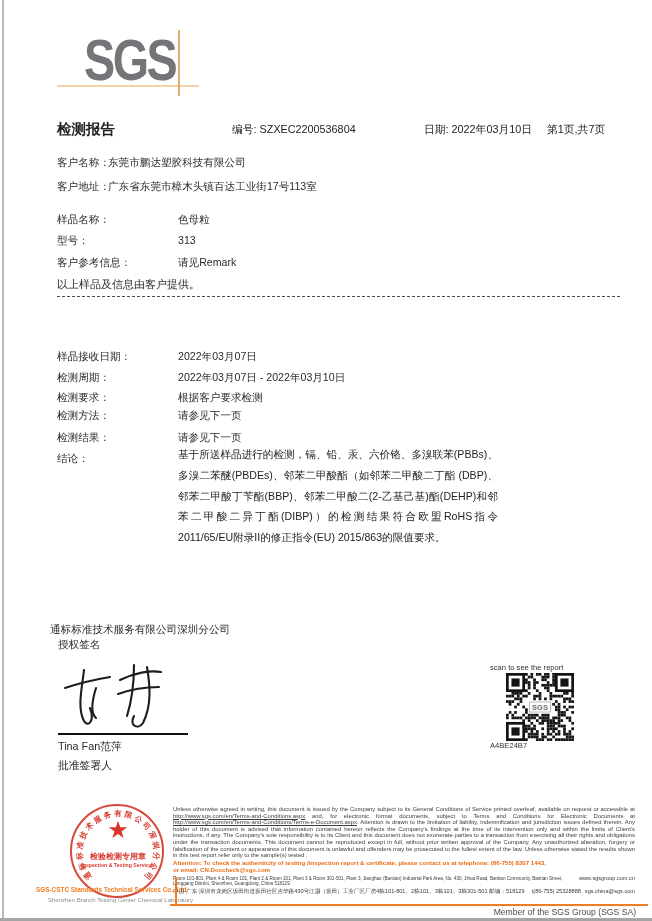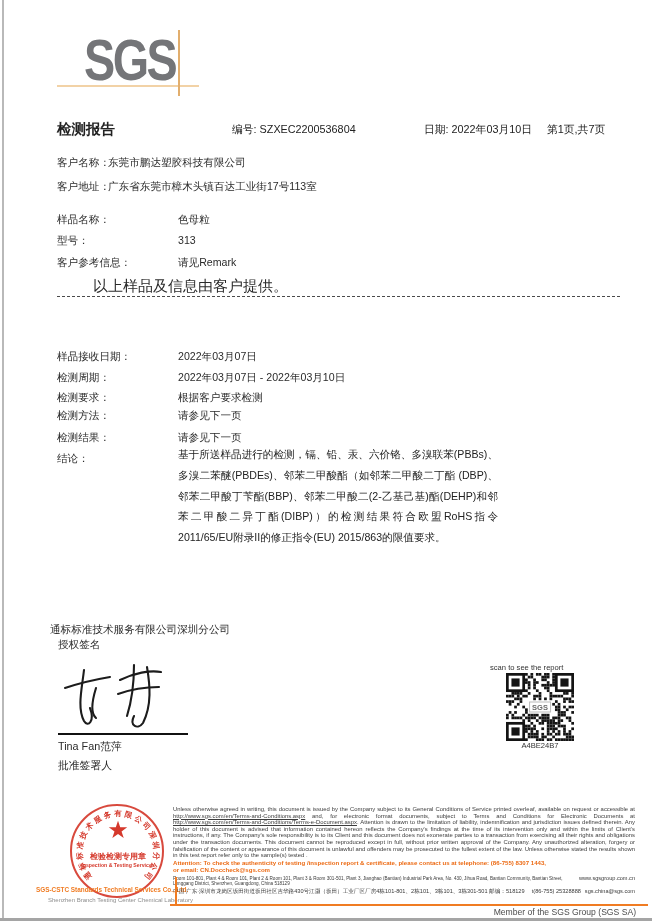--- a/index.html
+++ b/index.html
@@ -15,39 +15,39 @@
   .logo-hline{position:absolute;left:57px;top:85px;width:142px;height:2px;background:#f2d2a6;}
   .logo-vline{position:absolute;left:178px;top:30px;width:2px;height:66px;background:#e2ae6d;}
 
   .title{position:absolute;left:57px;top:120px;font-size:14.5px;font-weight:bold;color:#222;}
   .hdr{position:absolute;top:123px;font-size:10.8px;color:#222;}
 
   .row{position:absolute;left:57px;right:8px;height:16px;font-size:10.6px;text-decoration:underline;}
   .row .lbl{position:absolute;left:0;white-space:nowrap;}
   .row .v-client{position:absolute;left:51px;white-space:nowrap;}
   .row .v-wide{position:absolute;left:121px;white-space:nowrap;}
-  .note{position:absolute;left:57px;top:277px;font-size:15px;margin-left:36px;}
+  .note{position:absolute;left:57px;top:277px;font-size:11px;}
   .dashes{position:absolute;left:57px;top:296px;width:563px;border-top:1.6px dashed #4a4a4a;}
 
   .conc-text{position:absolute;left:178px;top:444px;width:320px;font-size:10.6px;
              line-height:20.8px;text-align:justify;color:#222;}
 
   .sig-company{position:absolute;left:50px;top:623px;font-size:10.6px;}
   .sig-auth{position:absolute;left:58px;top:638px;font-size:10.6px;}
   .sig-svg{position:absolute;left:60px;top:658px;}
   .sig-line{position:absolute;left:58px;top:733px;width:130px;border-top:2px solid #111;}
   .sig-name{position:absolute;left:58px;top:740px;font-size:10.8px;}
   .sig-role{position:absolute;left:58px;top:759px;font-size:10.8px;}
 
   .qr-caption{position:absolute;left:490px;top:663px;width:100px;font-size:7.6px;color:#333;}
   .qr-box{position:absolute;left:506px;top:673px;width:68px;height:68px;}
   .qr-center{position:absolute;left:50%;top:50%;transform:translate(-50%,-50%);
              background:#fff;padding:0 2px;font-size:7.5px;font-weight:bold;color:#6a6a6a;
              border:1px solid #bbb;line-height:9px;}
-  .qr-code-text{position:absolute;left:490px;top:741px;width:100px;text-align:center;font-size:7.6px;color:#333;}
+  .qr-code-text{position:absolute;left:490px;top:741px;width:100px;font-size:7.6px;color:#333;}
 
   
   .stamp{position:absolute;left:70px;top:804px;width:96px;height:96px;color:#d5392c;}
   .stamp-ring{position:absolute;left:0;top:0;width:90px;height:90px;border:2.5px solid #d5392c;
               border-radius:50%;opacity:.92;}
   .stamp-star{position:absolute;left:0;top:14px;width:96px;text-align:center;font-size:24px;line-height:24px;}
   .stamp-t1{position:absolute;left:0;top:47px;width:96px;text-align:center;font-size:8px;font-weight:bold;}
   .stamp-t2{position:absolute;left:0;top:58px;width:96px;text-align:center;font-size:5.2px;font-weight:bold;}
   .stamp-arc{position:absolute;left:0;top:0;width:96px;height:96px;}
   .stamp-arc span{position:absolute;left:48px;top:48px;font-size:7.5px;font-weight:bold;}

